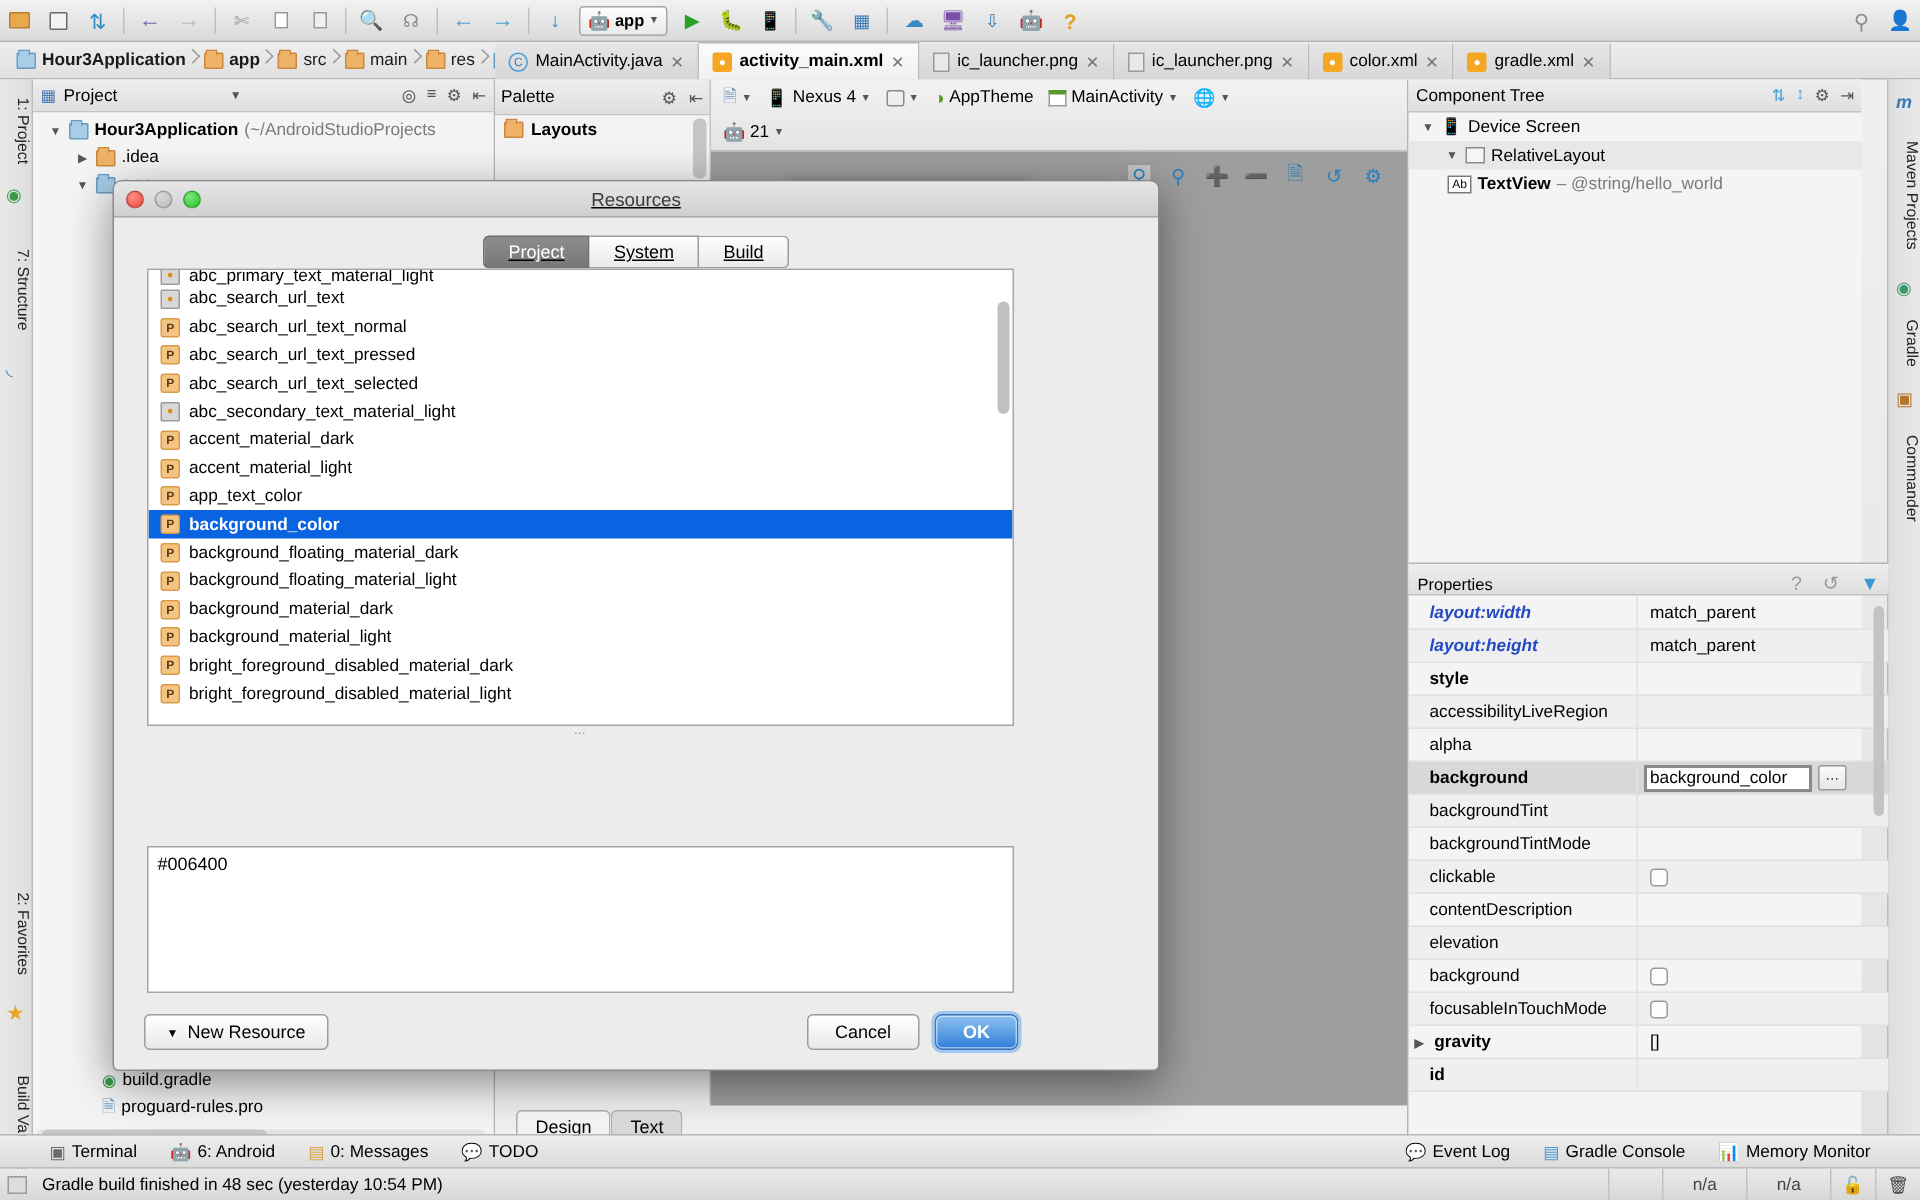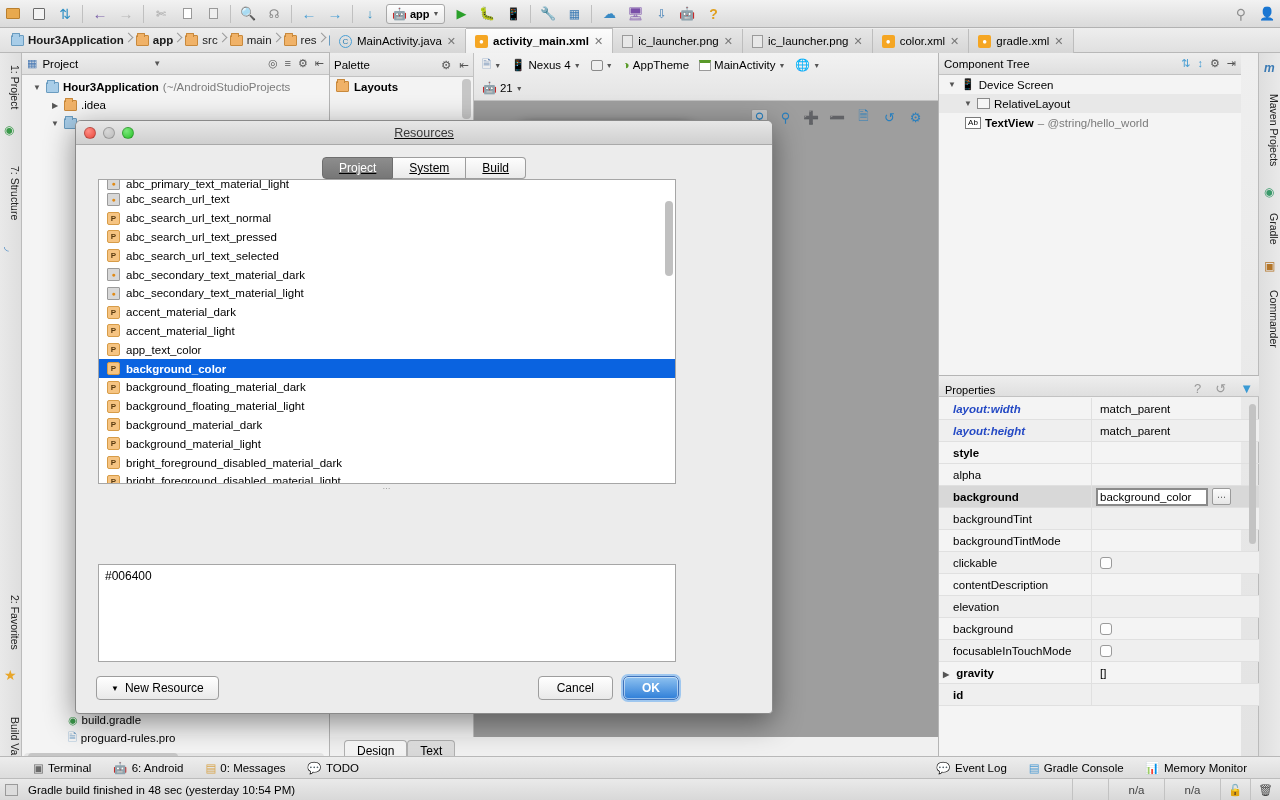--- a/index.html
+++ b/index.html
@@ -685,20 +685,24 @@
         <span class="propval">match_parent</span>
       </div>
       <div class="proprow alt">
         <span class="propname blue">layout:height</span>
         <span class="propval">match_parent</span>
       </div>
       <div class="proprow">
         <span class="propname b">style</span>
         <span class="propval"></span>
       </div>
+      <div class="proprow alt">
+        <span class="propname">accessibilityLiveRegion</span>
+        <span class="propval"></span>
+      </div>
       <div class="proprow">
         <span class="propname">alpha</span>
         <span class="propval"></span>
       </div>
       <div class="proprow sel">
         <span class="propname b">background</span>
         <span class="propval" style="padding-left:4px;">
           <span class="valinput">background_color</span>
           <span class="ellipsisbtn">⋯</span>
         </span>
@@ -792,24 +796,20 @@
       <div class="resrow">
         <span class="pbadge">P</span>
         <span>abc_search_url_text_pressed</span>
       </div>
       <div class="resrow">
         <span class="pbadge">P</span>
         <span>abc_search_url_text_selected</span>
       </div>
       <div class="resrow">
         <span class="xbadge">●</span>
-        <span>abc_secondary_text_material_dark</span>
-      </div>
-      <div class="resrow">
-        <span class="xbadge">●</span>
         <span>abc_secondary_text_material_light</span>
       </div>
       <div class="resrow">
         <span class="pbadge">P</span>
         <span>accent_material_dark</span>
       </div>
       <div class="resrow">
         <span class="pbadge">P</span>
         <span>accent_material_light</span>
       </div>

